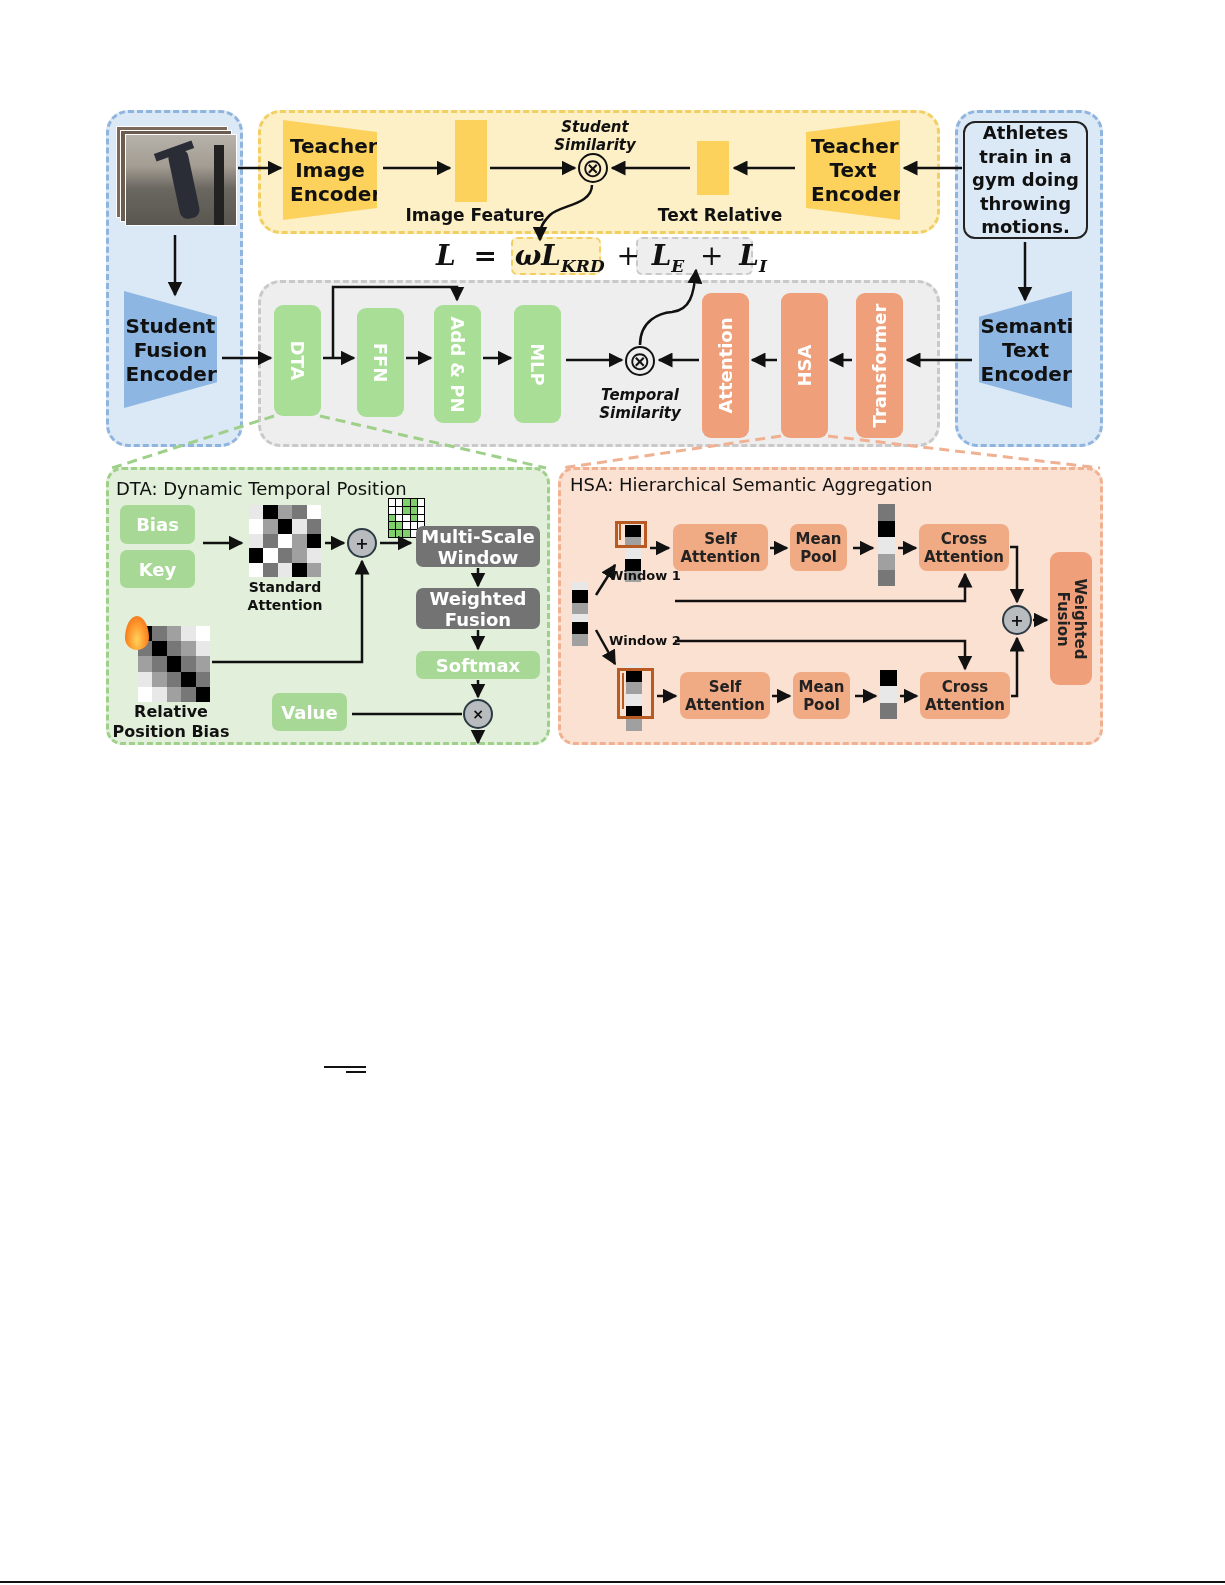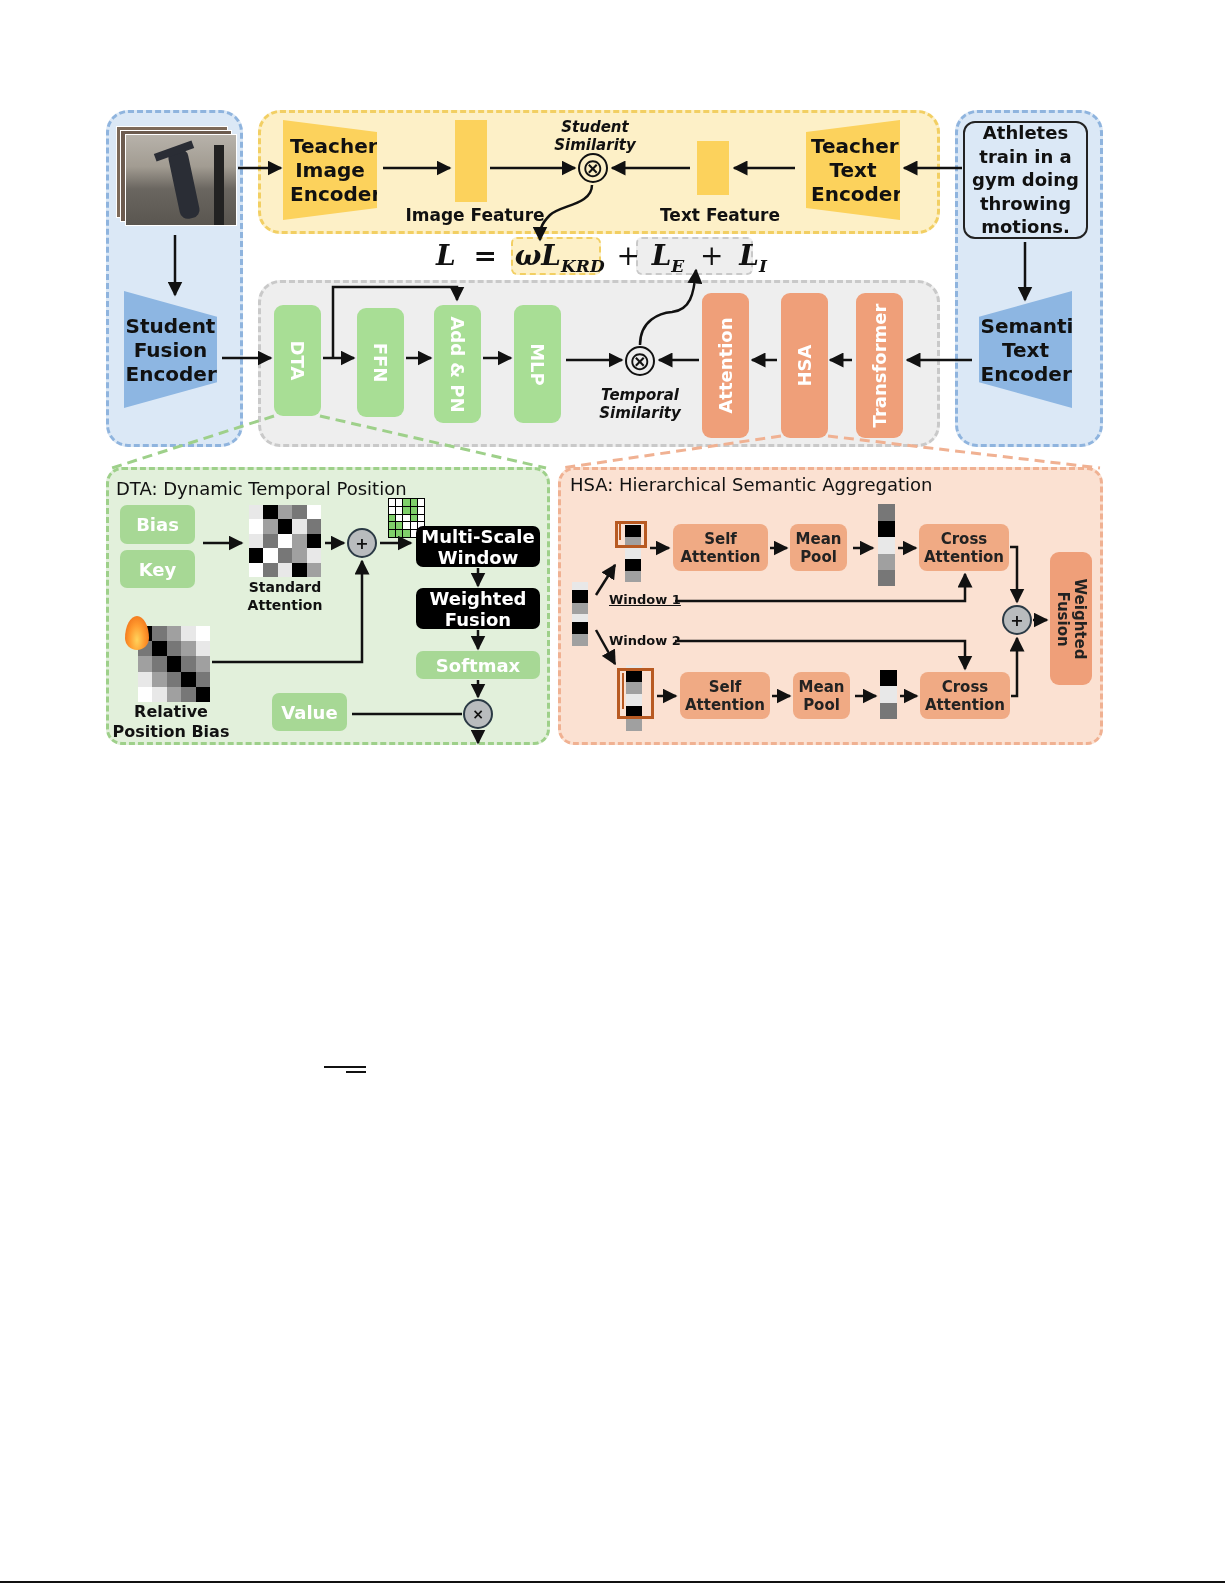--- a/index.html
+++ b/index.html
@@ -18,21 +18,21 @@
   .vbox{position:absolute;border-radius:9px;display:flex;align-items:center;justify-content:center;color:#fff;font-weight:bold;font-size:18px;}
   .vbox span{transform:rotate(90deg);white-space:nowrap;display:block;}
   .vbox.ccw span{transform:rotate(-90deg);}
   .g{background:#a8de95;}
   .o{background:#ef9f79;}
   .circ{position:absolute;border-radius:50%;box-sizing:border-box;display:flex;align-items:center;justify-content:center;}
   .otimes{border:2px solid #111;background:transparent;font-size:26px;line-height:1;}
   .plusc{background:#b9bcbe;border:2px solid #2b3a45;font-size:16px;font-weight:bold;}
   .gbtn{position:absolute;border-radius:7px;display:flex;align-items:center;justify-content:center;color:#fff;font-weight:bold;font-size:18px;text-align:center;line-height:21px;}
   .lg{background:#a7d895;}
-  .dg{background:#000000;}
+  .dg{background:#737373;}
   .obtn{position:absolute;border-radius:8px;background:#f0aa84;display:flex;align-items:center;justify-content:center;text-align:center;font-size:15px;font-weight:bold;line-height:18px;color:#222;}
   .it{font-style:italic;font-size:15px;font-weight:bold;position:absolute;text-align:center;line-height:18px;}
   .small{font-size:13px;font-weight:bold;position:absolute;}
   svg{position:absolute;left:0;top:0;overflow:visible;}
 </style>
 </head>
 <body>
 
 <div class="panel blue-panel" style="left:106px;top:110px;width:137px;height:337px;"></div>
 <div class="panel yellow-panel" style="left:258px;top:110px;width:682px;height:124px;"></div>
@@ -53,21 +53,21 @@
   <span style="width:80px;">Teacher Image Encoder</span>
 </div>
 
 <div class="abs" style="left:455px;top:120px;width:32px;height:82px;background:#fcd25c;"></div>
 <div class="lbl" style="left:405px;top:203px;width:140px;font-size:17px;">Image Feature</div>
 
 <div class="it" style="left:548px;top:118px;width:94px;">Student Similarity</div>
 <div class="circ otimes" style="left:578px;top:153px;width:30px;height:30px;">⊗</div>
 
 <div class="abs" style="left:697px;top:141px;width:32px;height:54px;background:#fcd25c;"></div>
-<div class="lbl" style="left:650px;top:203px;width:140px;font-size:17px;">Text Feature</div>
+<div class="lbl" style="left:650px;top:203px;width:140px;font-size:17px;">Text Relative</div>
 
 <div class="enc enc-y" style="left:806px;top:120px;width:94px;height:100px;clip-path:polygon(0 12%,100% 0,100% 100%,0 88%);">
   <span style="width:84px;">Teacher Text Encoder</span>
 </div>
 
 <div class="abs" style="left:963px;top:121px;width:125px;height:118px;border:2px solid #222;border-radius:12px;background:#dbe8f6;display:flex;align-items:center;justify-content:center;text-align:center;">
   <span style="font-weight:bold;font-size:18px;line-height:23.5px;width:110px;">Athletes train in a gym doing throwing motions.</span>
 </div>
 
 <div class="abs" style="left:511px;top:237px;width:90px;height:38px;background:#fdf0c7;border:2px dashed #f2cf63;border-radius:6px;"></div>
@@ -245,21 +245,21 @@
   <div style="height:5px;background:#e8e8e8"></div>
     <div style="height:12px;background:#000"></div>
     <div style="height:12px;background:#a0a0a0"></div>
     <div style="height:12px;background:#e8e8e8"></div>
     <div style="height:12px;background:#000"></div>
     <div style="height:13px;background:#a0a0a0"></div>
 </div>
 <div class="abs" style="left:617px;top:668px;width:37px;height:51px;border:3px solid #b85a22;"></div>
 <div class="abs" style="left:622px;top:673px;width:2px;height:36px;background:#b85a22;"></div>
 
-<div class="small" style="left:609px;top:592px;text-decoration:underline;">Window 1</div>
+<div class="small" style="left:609px;top:568px;">Window 1</div>
 <div class="small" style="left:609px;top:633px;">Window 2</div>
 
 <div class="obtn" style="left:673px;top:524px;width:95px;height:47px;">Self Attention</div>
 <div class="obtn" style="left:790px;top:524px;width:57px;height:47px;">Mean Pool</div>
 <div class="abs" style="left:878px;top:504px;width:17px;height:82px;">
   <div style="height:17px;background:#777"></div>
     <div style="height:16px;background:#000"></div>
     <div style="height:17px;background:#e8e8e8"></div>
     <div style="height:16px;background:#a0a0a0"></div>
     <div style="height:16px;background:#777"></div>

